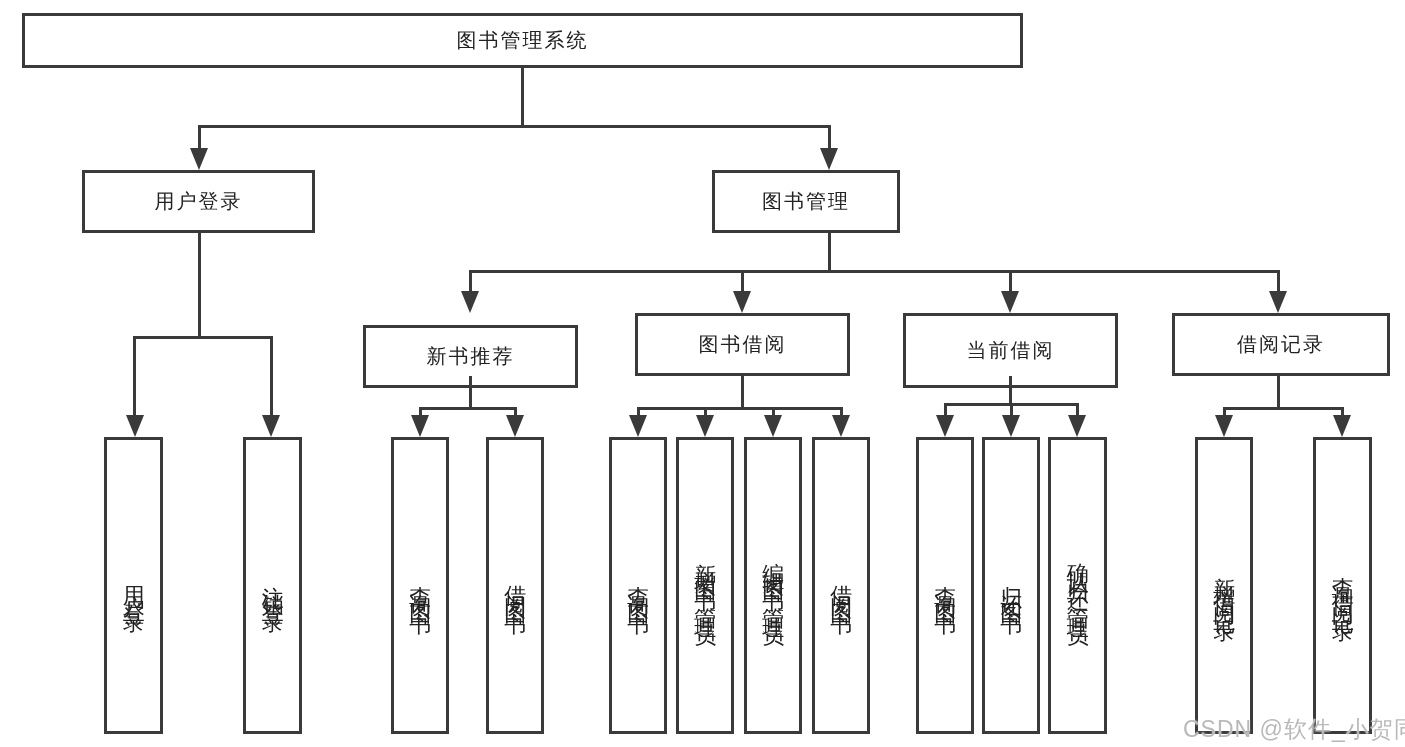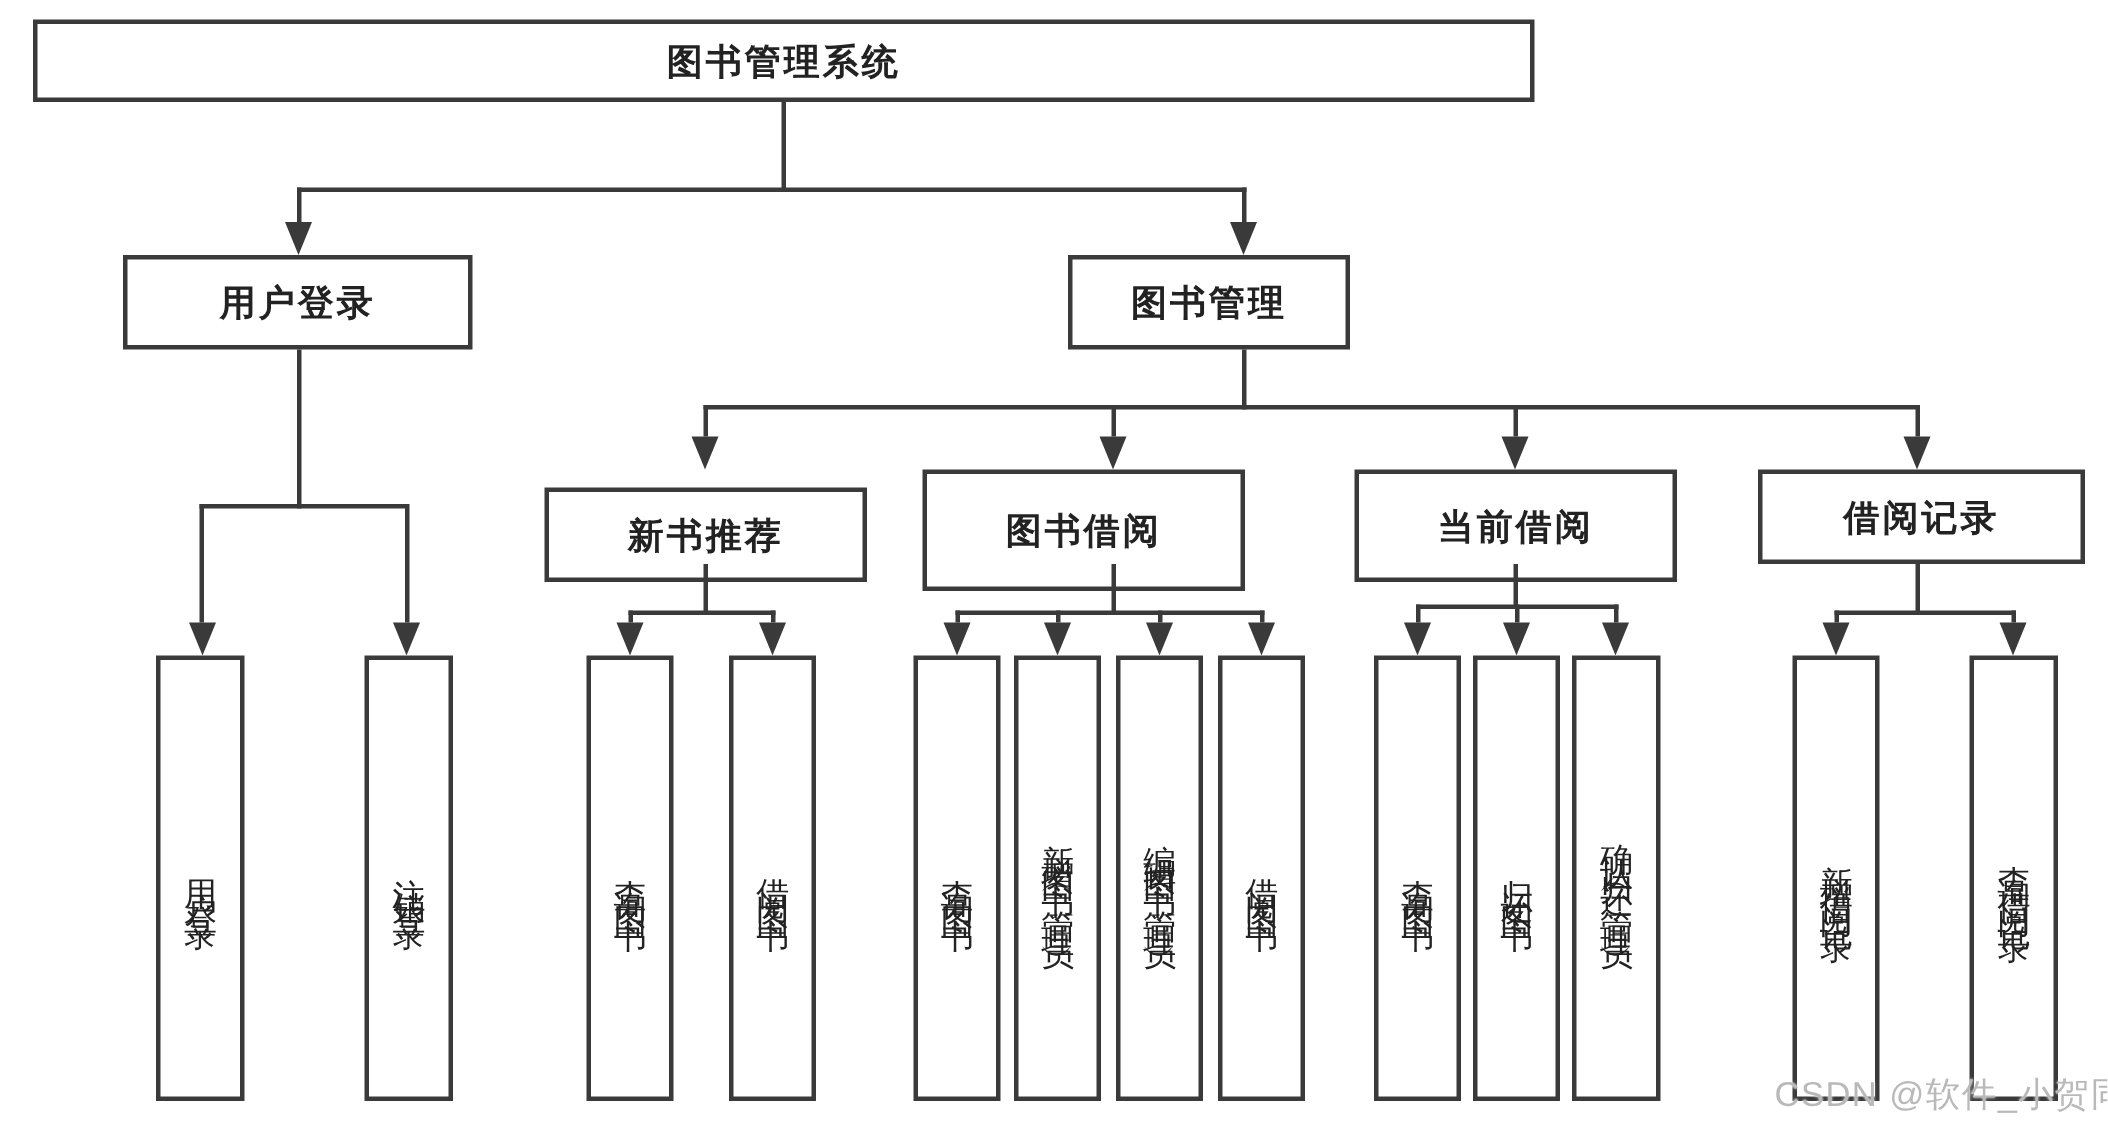--- a/index.html
+++ b/index.html
@@ -14,24 +14,23 @@
     position:absolute;
     box-sizing:border-box;
     border:3px solid #3a3a3a;
     background:#ffffff;
     display:flex;
     align-items:center;
     justify-content:center;
     color:#222222;
   }
   .box.h span{
-    font-size:24px;
+    font-size:20px;
     letter-spacing:2px;
     white-space:nowrap;
-    font-weight:bold;
   }
   .box.v span{
     writing-mode:vertical-rl;
     text-orientation:mixed;
     font-size:22px;
     letter-spacing:9px;
     line-height:1.2;
   }
   .l{ 
     position:absolute;
@@ -94,21 +93,21 @@
   <i class="l" style="left:740.5px;top:270px;width:3px;height:21px"></i>
   <i class="a" style="left:733px;top:291px"></i>
   <i class="l" style="left:1008.5px;top:270px;width:3px;height:21px"></i>
   <i class="a" style="left:1001px;top:291px"></i>
   <i class="l" style="left:1276.5px;top:270px;width:3px;height:21px"></i>
   <i class="a" style="left:1269px;top:291px"></i>
 
   <div class="box h" style="left:363px;top:325px;width:215px;height:63px">
     <span>新书推荐</span>
   </div>
-  <div class="box h" style="left:615px;top:313px;width:215px;height:81px">
+  <div class="box h" style="left:635px;top:313px;width:215px;height:63px">
     <span>图书借阅</span>
   </div>
   <div class="box h" style="left:903px;top:313px;width:215px;height:75px">
     <span>当前借阅</span>
   </div>
   <div class="box h" style="left:1172px;top:313px;width:218px;height:63px">
     <span>借阅记录</span>
   </div>
 
   <i class="l" style="left:468.5px;top:376px;width:3px;height:34px"></i>

